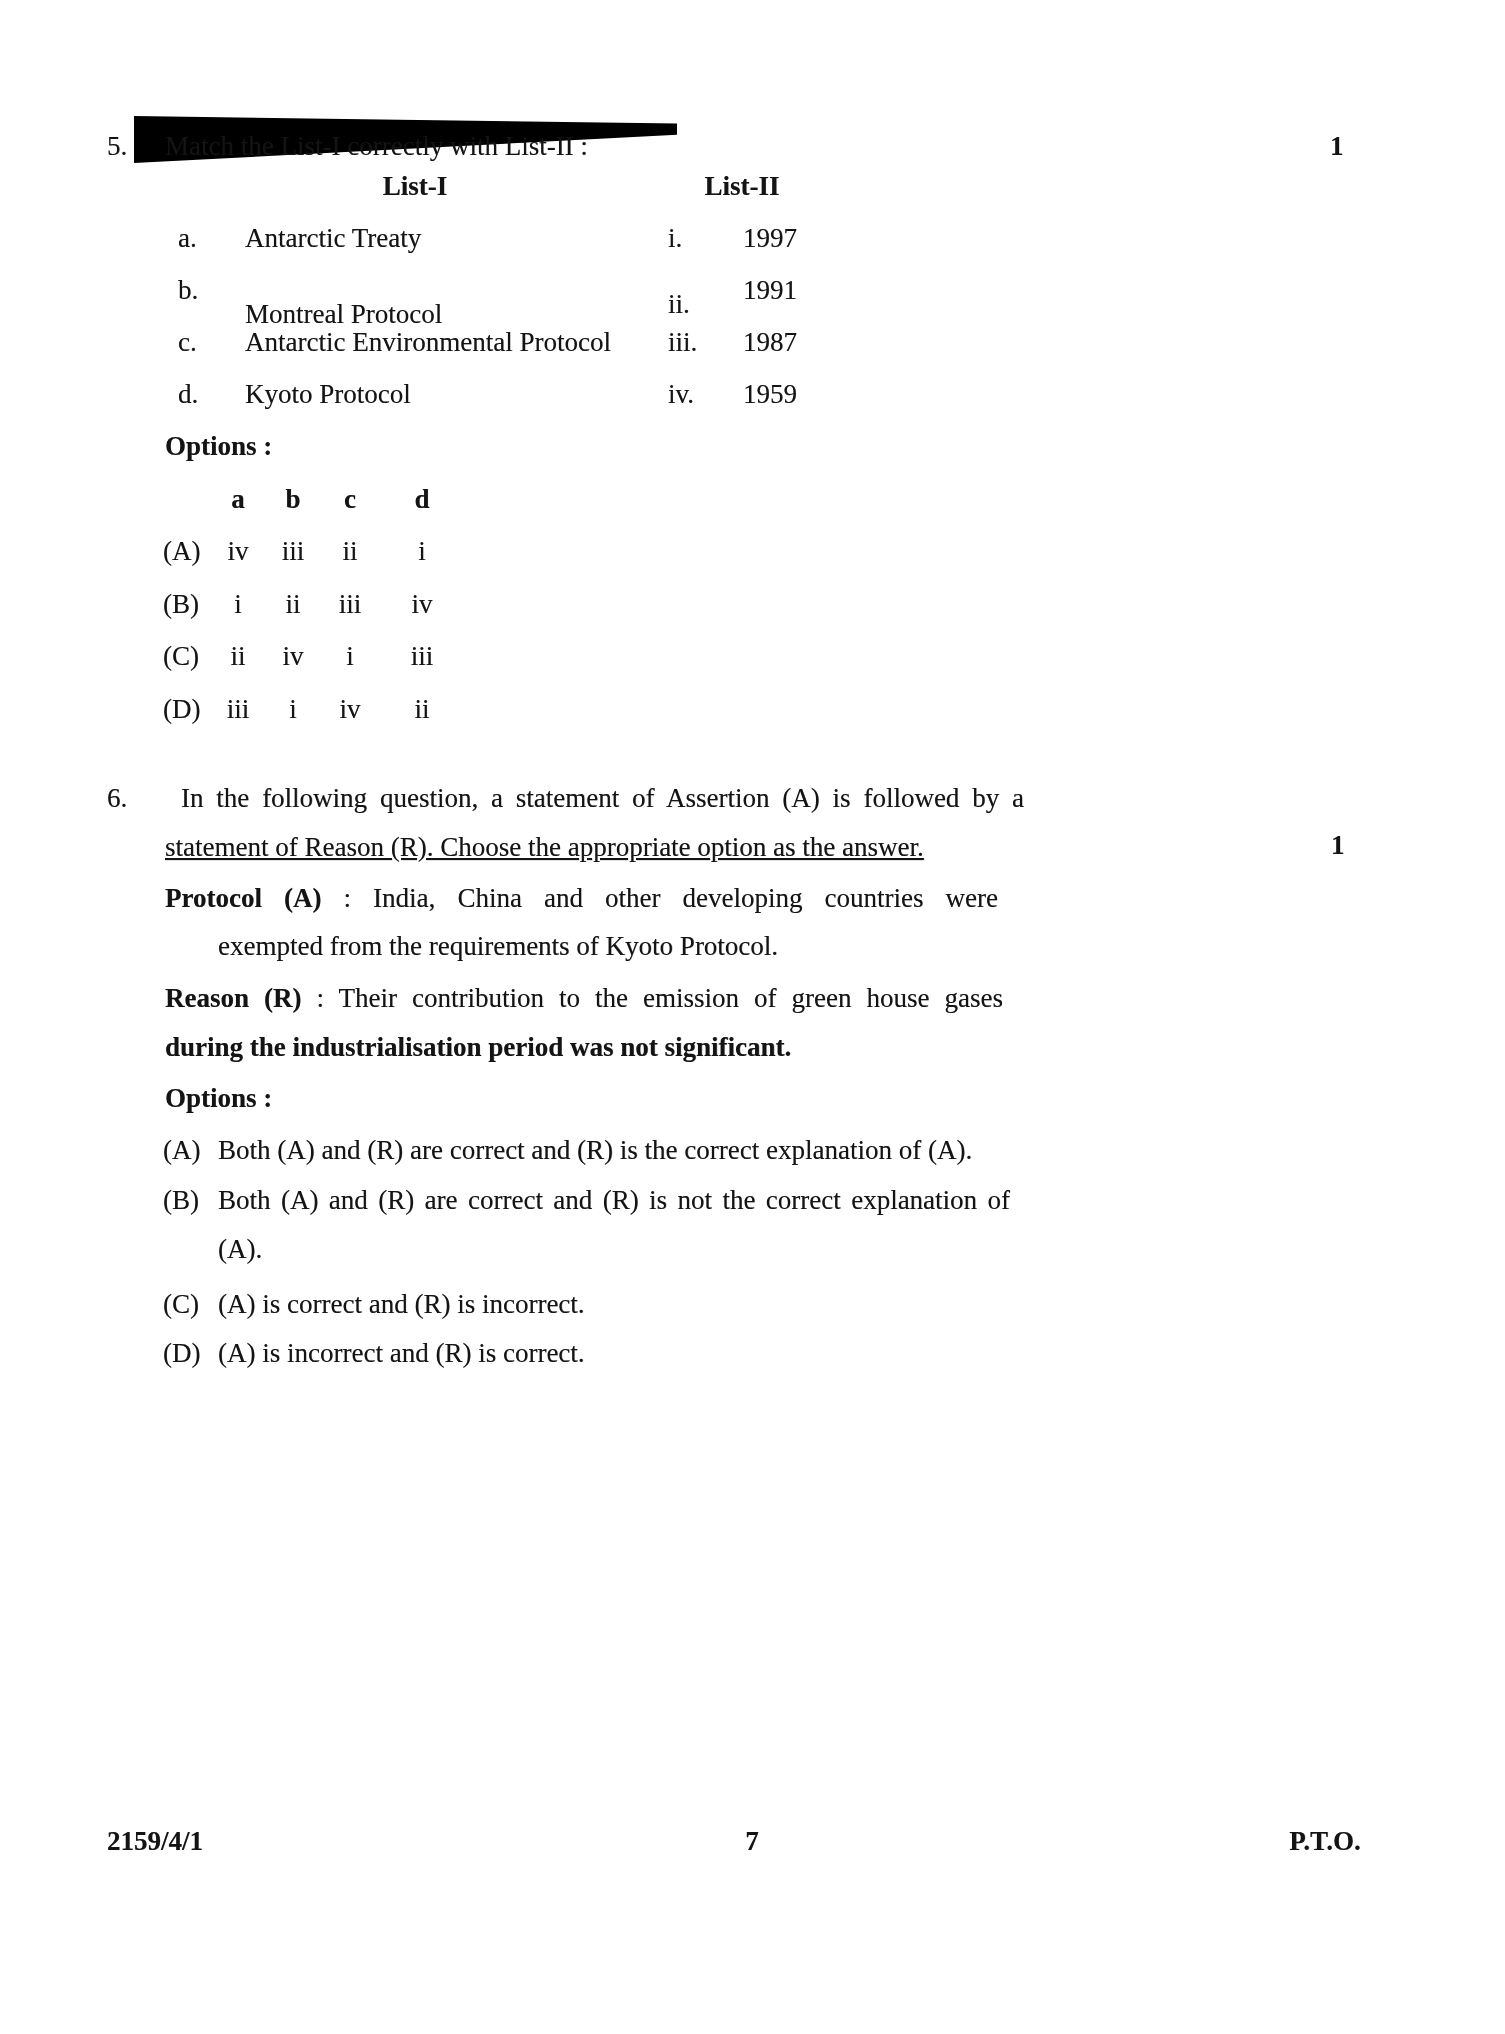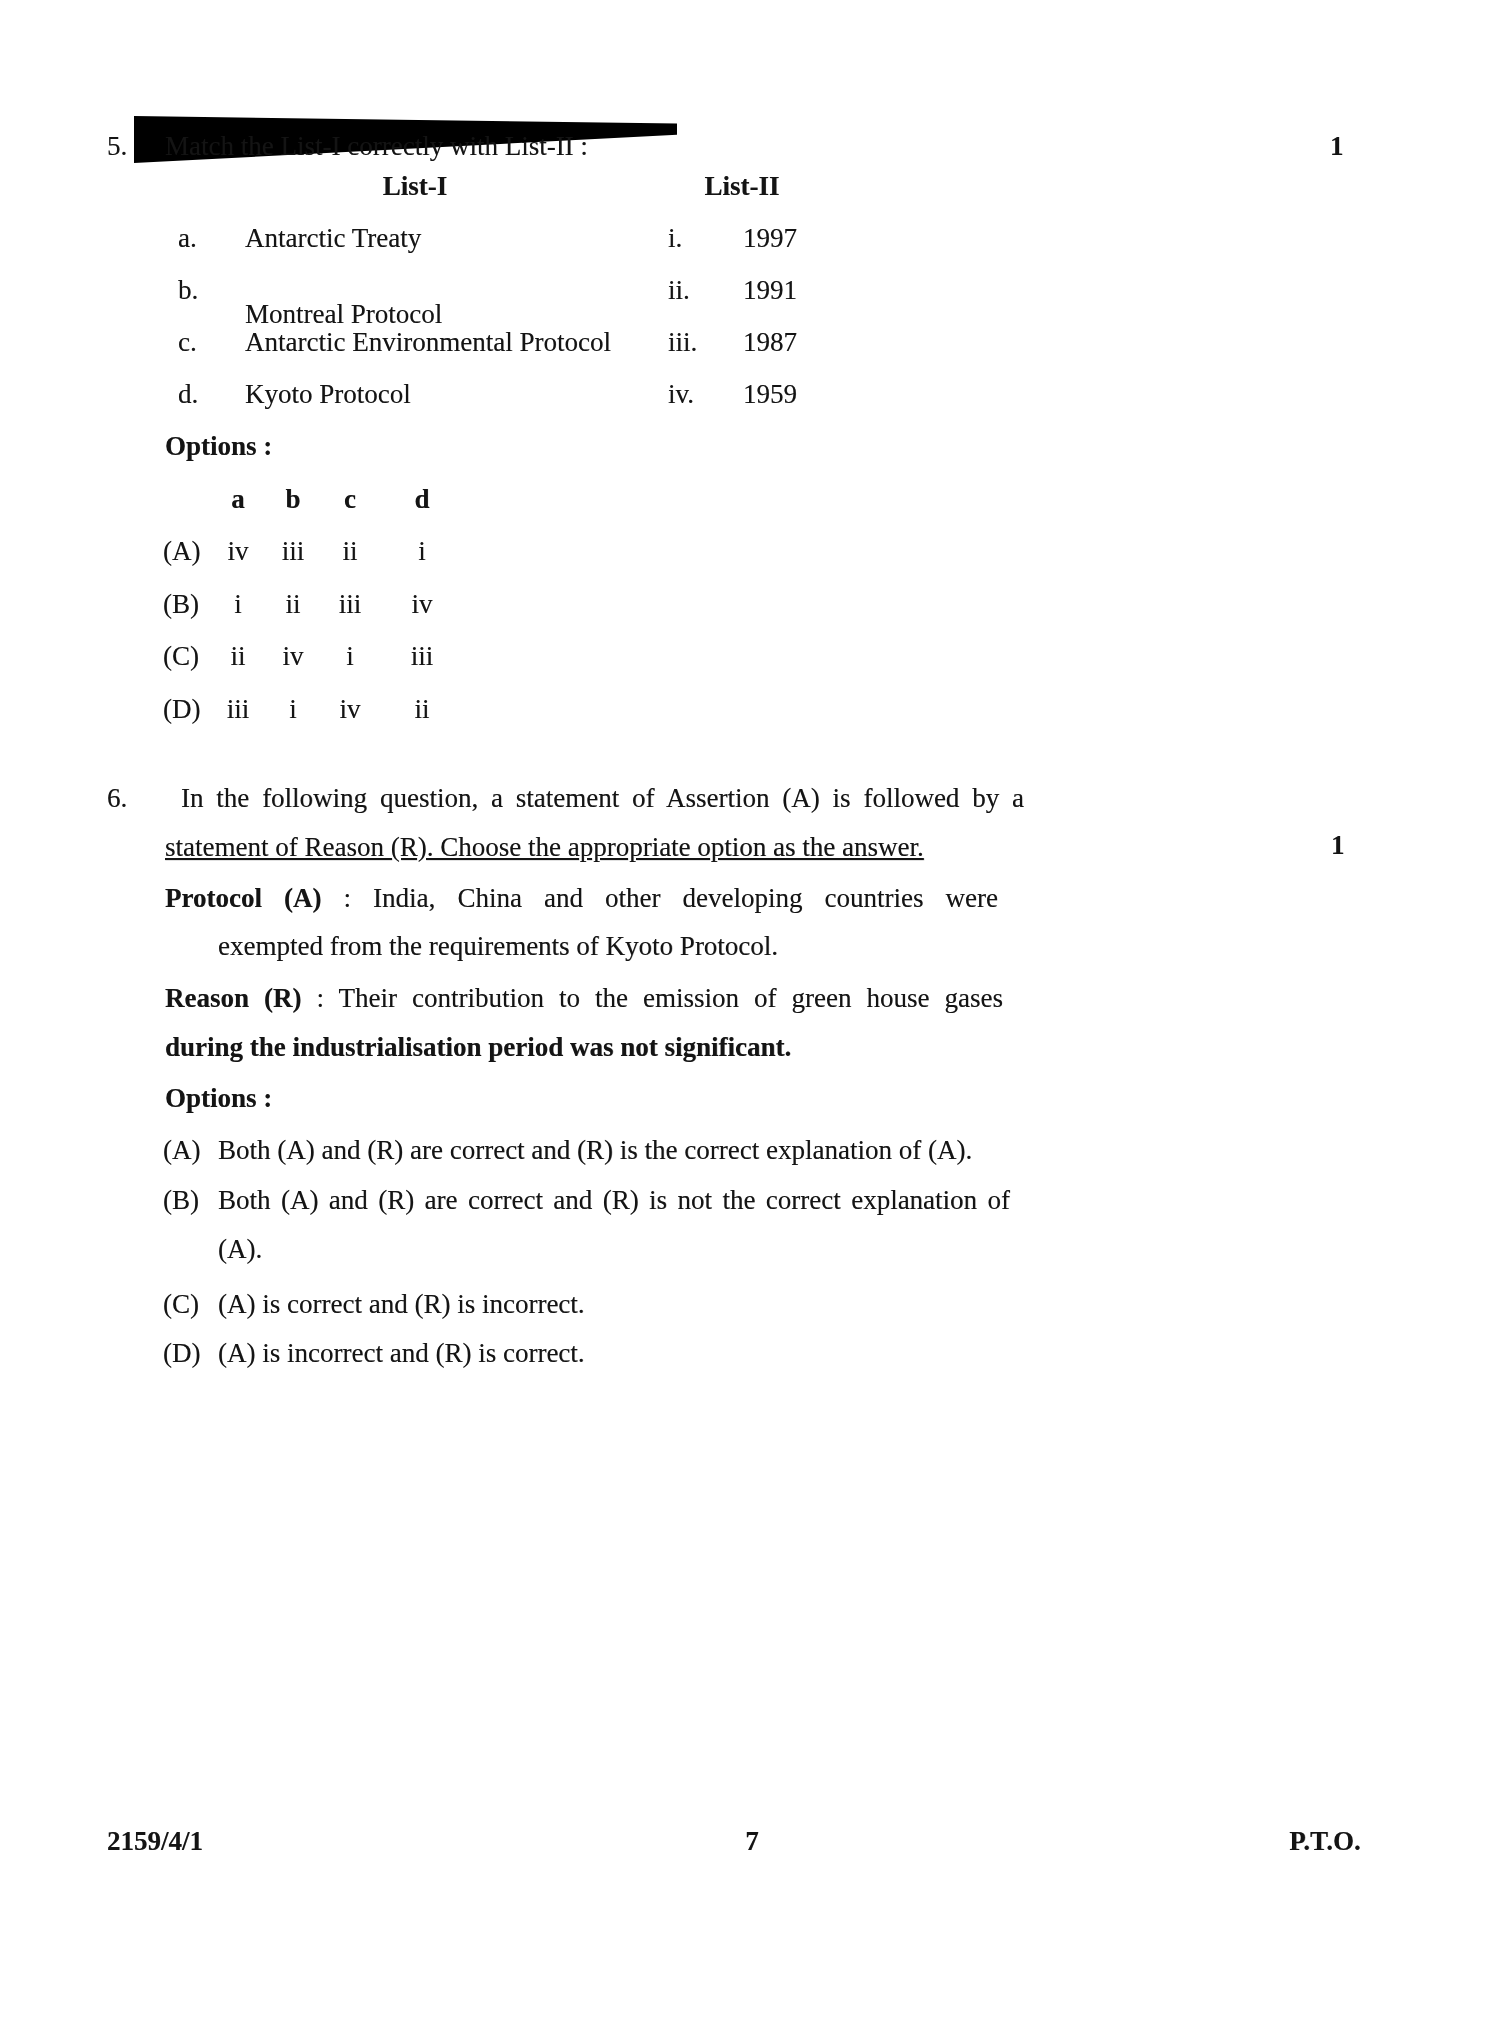--- a/index.html
+++ b/index.html
@@ -48,21 +48,21 @@
 
     <div>
       <span class="abs" style="left:178px;top:222px;">a.</span>
       <span class="abs" style="left:245px;top:222px;text-align:right;">Antarctic Treaty</span>
       <span class="abs" style="left:668px;top:222px;">i.</span>
       <span class="abs" style="left:743px;top:222px;">1997</span>
     </div>
     <div>
       <span class="abs" style="left:178px;top:274px;">b.</span>
       <span class="abs" style="left:245px;top:274px;margin-top:24px;">Montreal Protocol</span>
-      <span class="abs" style="left:668px;top:274px;text-align:right;">ii.</span>
+      <span class="abs" style="left:668px;top:288px;text-align:right;">ii.</span>
       <span class="abs" style="left:743px;top:274px;">1991</span>
     </div>
     <div>
       <span class="abs" style="left:178px;top:326px;">c.</span>
       <span class="abs" style="left:245px;top:326px;">Antarctic Environmental Protocol</span>
       <span class="abs" style="left:668px;top:326px;">iii.</span>
       <span class="abs" style="left:743px;top:326px;">1987</span>
     </div>
     <div>
       <span class="abs" style="left:178px;top:378px;">d.</span>

